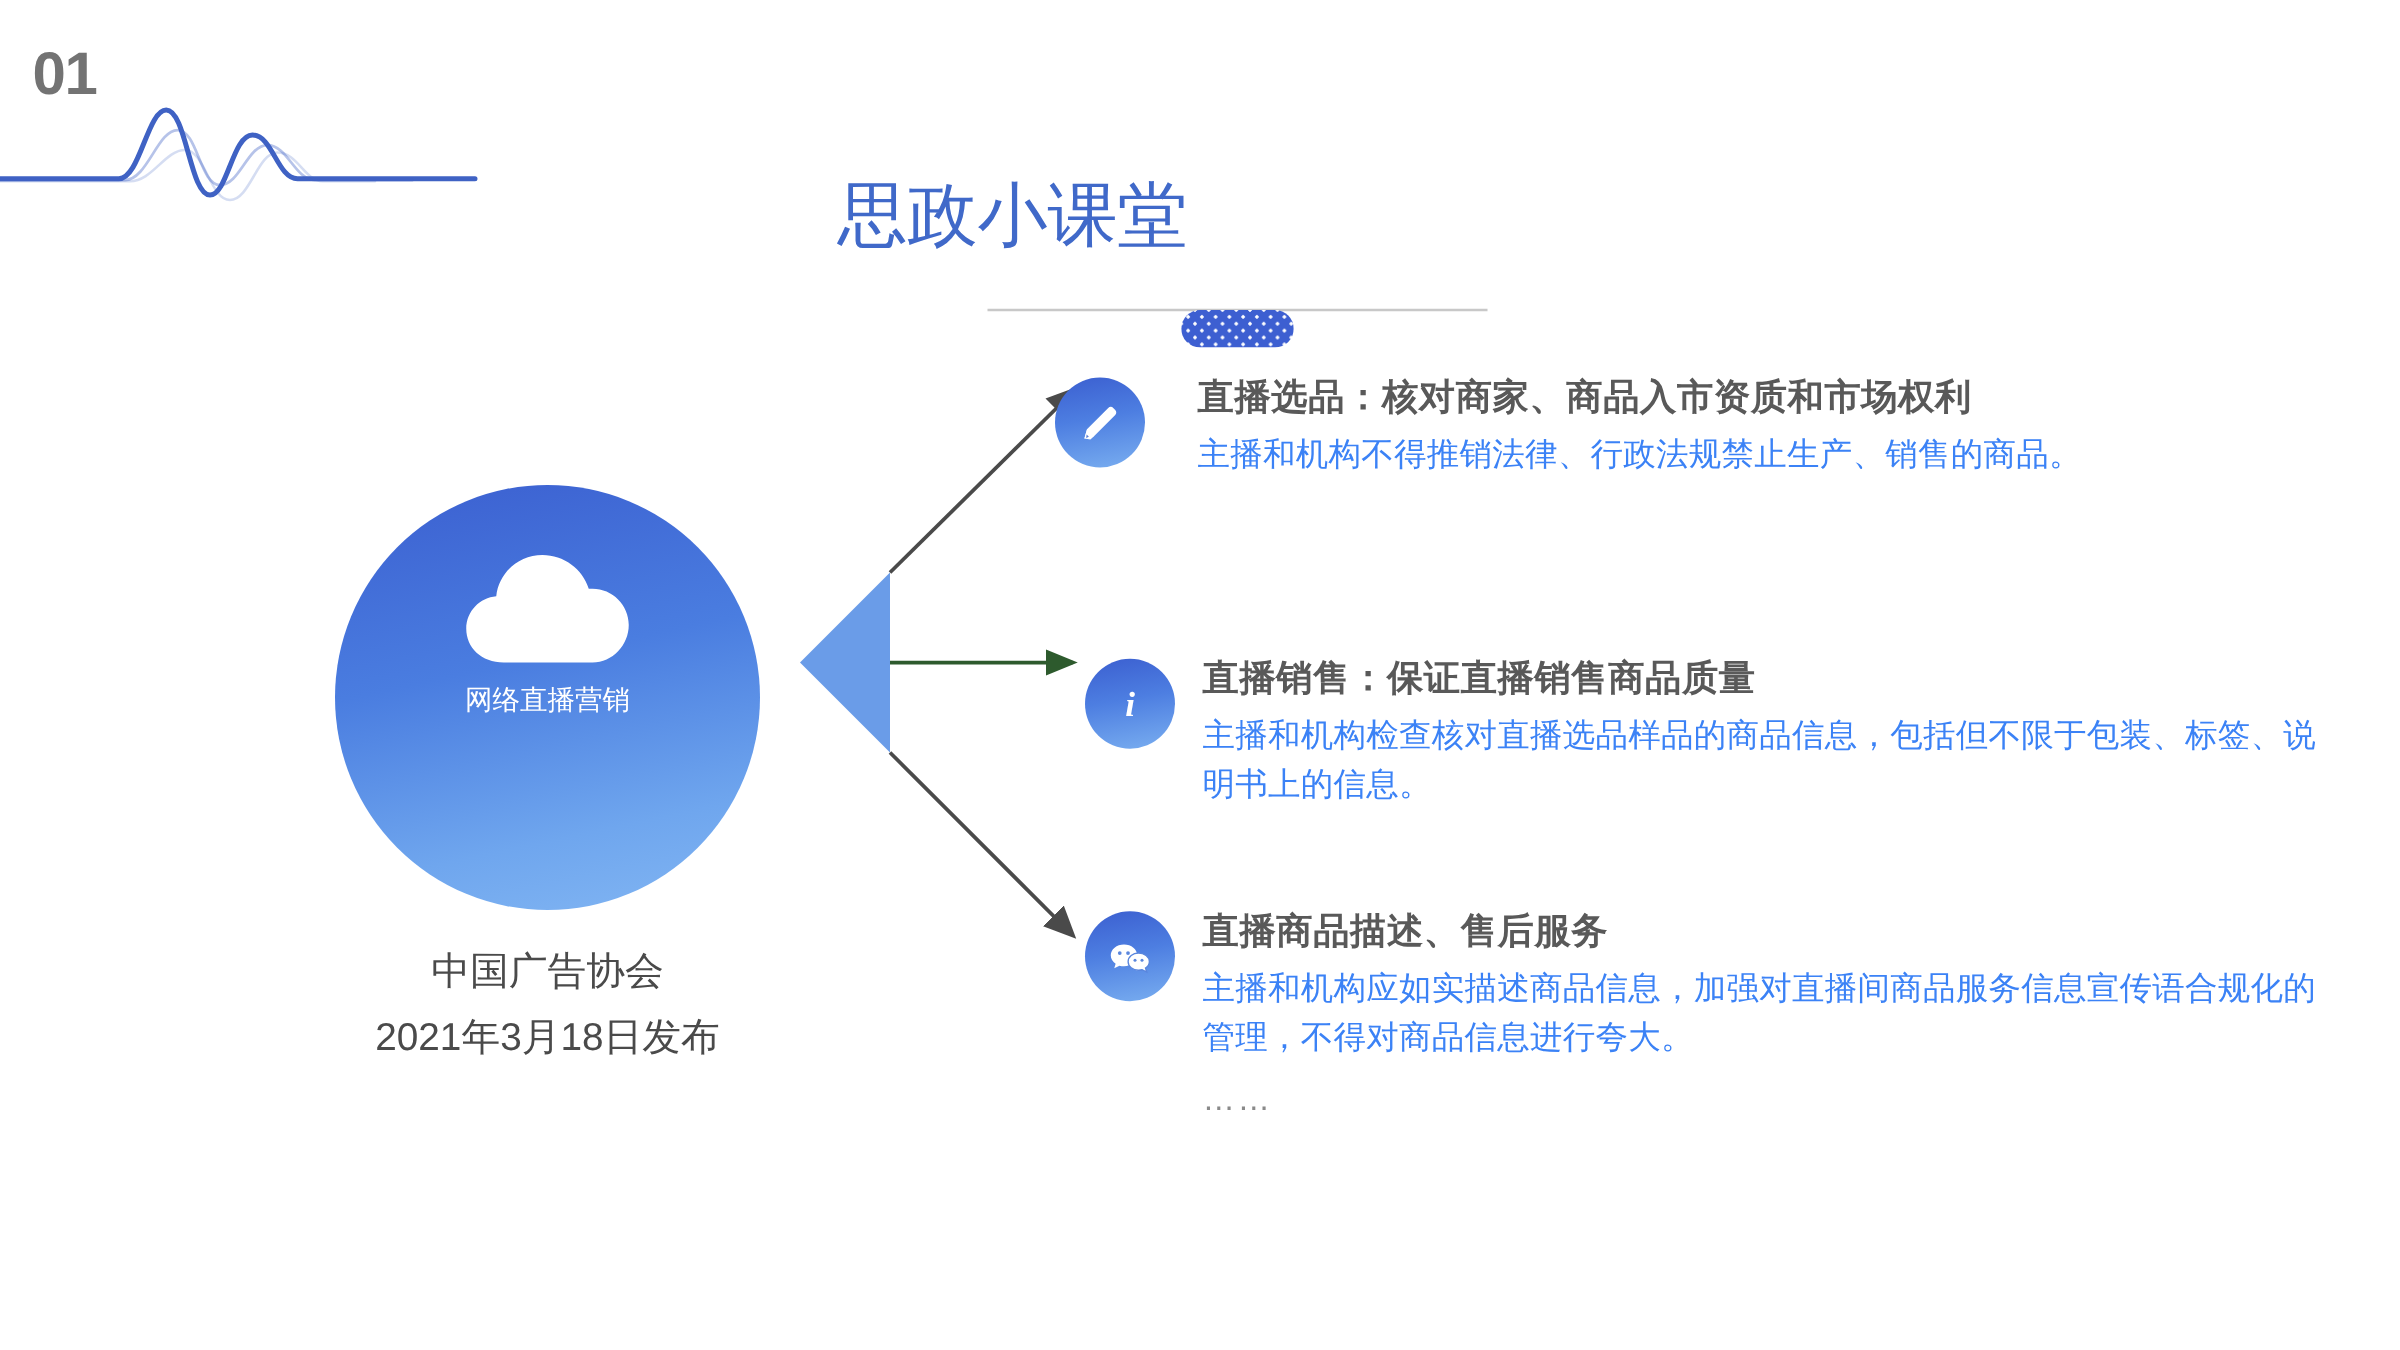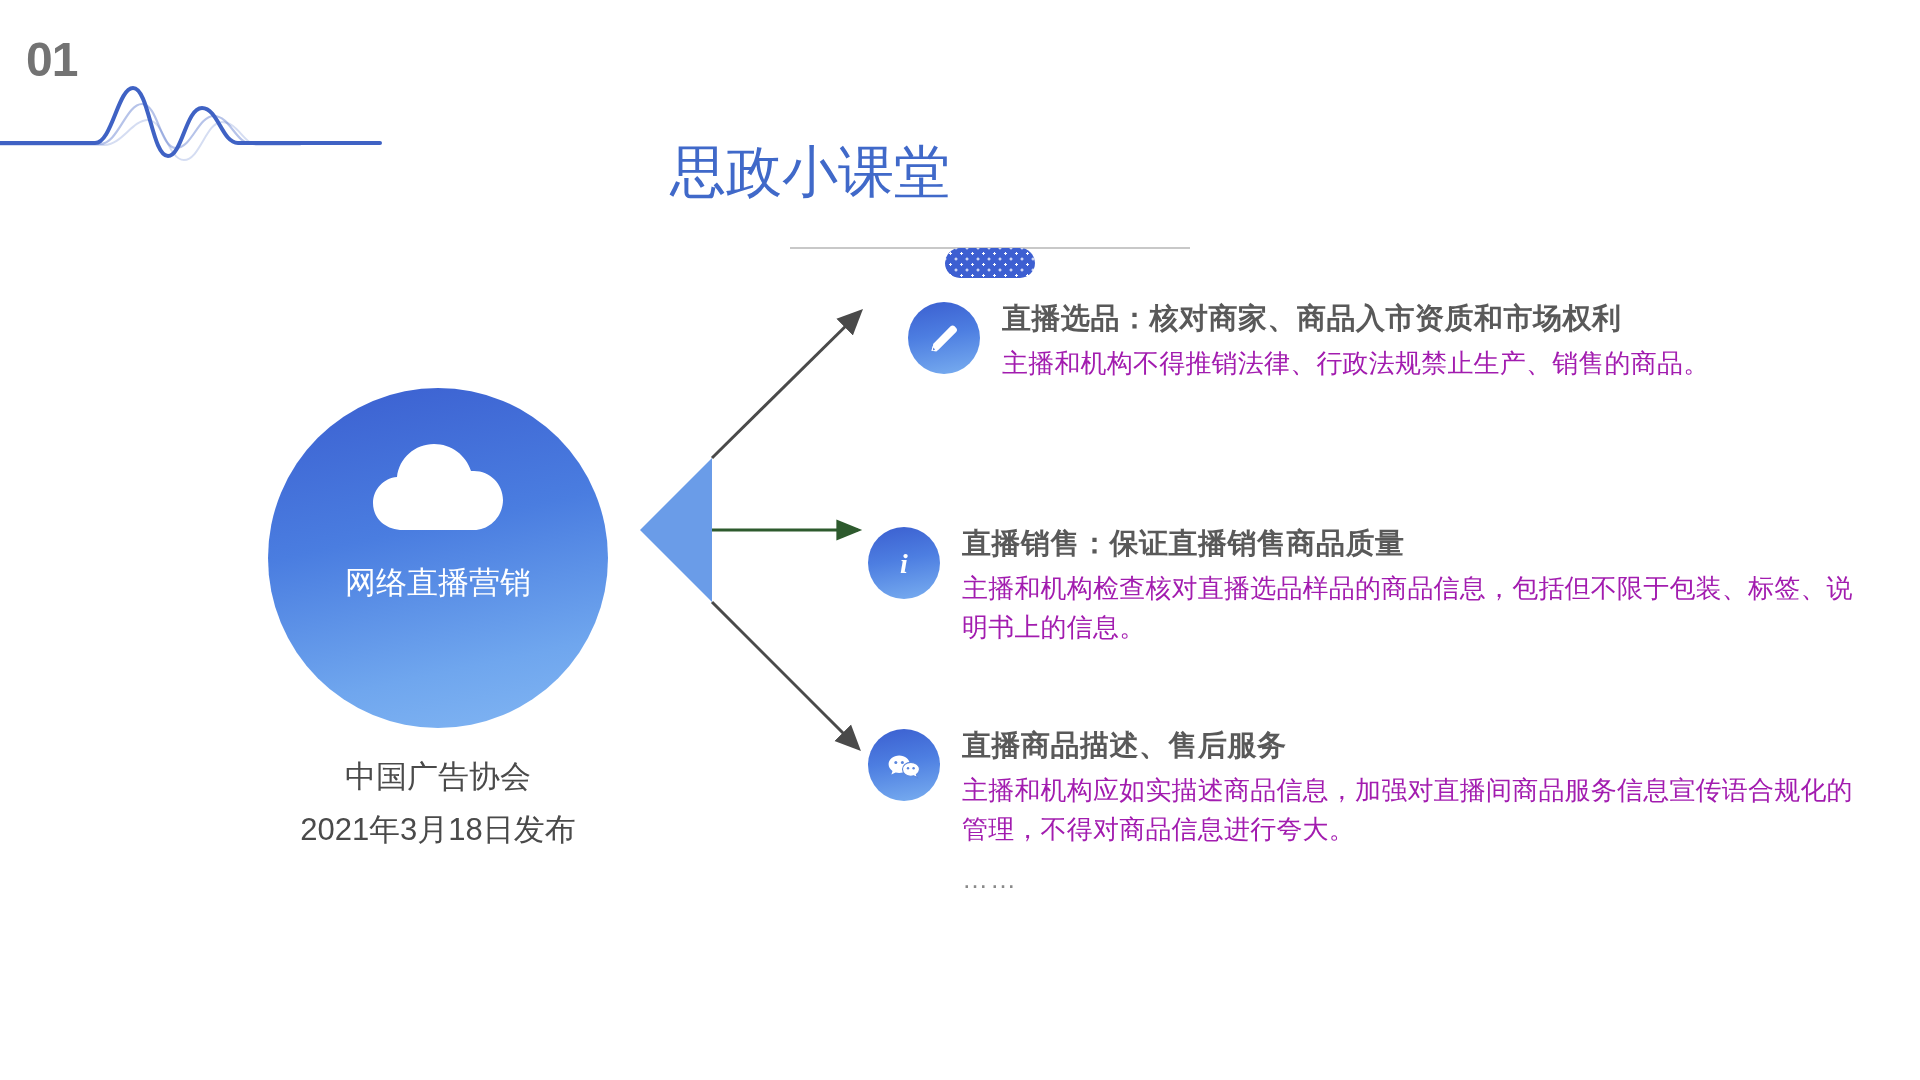--- a/index.html
+++ b/index.html
@@ -101,24 +101,24 @@
     flex-direction: column;
     align-items: center;
     justify-content: flex-start;
   }
   #cloud-icon {
     margin-top: 50px;
     width: 150px;
     height: 100px;
   }
   #brand-circle-text {
-    margin-top: 20px;
+    margin-top: 4px;
     text-align: left;
     color: #ffffff;
-    font-size: 31px;
+    font-size: 22px;
     line-height: 1.62;
     font-weight: 400;
   }
   #brand-caption {
     position: absolute;
     left: 248px;
     top: 750px;
     width: 380px;
     text-align: center;
     color: #4a4a4a;
@@ -134,21 +134,21 @@
     width: 330px;
     height: 530px;
   }
 
   
   .info-block {
     position: absolute;
     display: flex;
     align-items: flex-start;
   }
-  #info-block-0 { left: 908px; top: 300px; width: 1000px; }
+  #info-block-0 { left: 844px; top: 300px; width: 1000px; gap: 20px; }
   #info-block-1 { left: 868px; top: 525px; width: 1000px; }
   #info-block-2 { left: 868px; top: 727px; width: 1000px; }
 
   .info-icon {
     flex: 0 0 auto;
     width: 72px;
     height: 72px;
     border-radius: 50%;
     background: linear-gradient(170deg, #3b5fd0 0%, #4d7ee1 45%, #79aef0 100%);
     display: flex;
@@ -163,21 +163,21 @@
   .info-heading {
     font-size: 29px;
     font-weight: bold;
     color: #595959;
     line-height: 1.3;
     margin: 0 0 6px 0;
     letter-spacing: 0.5px;
   }
   .info-para {
     font-size: 26px;
-    color: #a21caf;
+    color: #3b82f6;
     line-height: 1.52;
     margin: 0;
     letter-spacing: 0.2px;
   }
   .info-para + .info-para { margin-top: 0; }
   .info-ellipsis {
     font-size: 26px;
     color: #8a8a8a;
     line-height: 1.5;
     margin-top: 10px;

